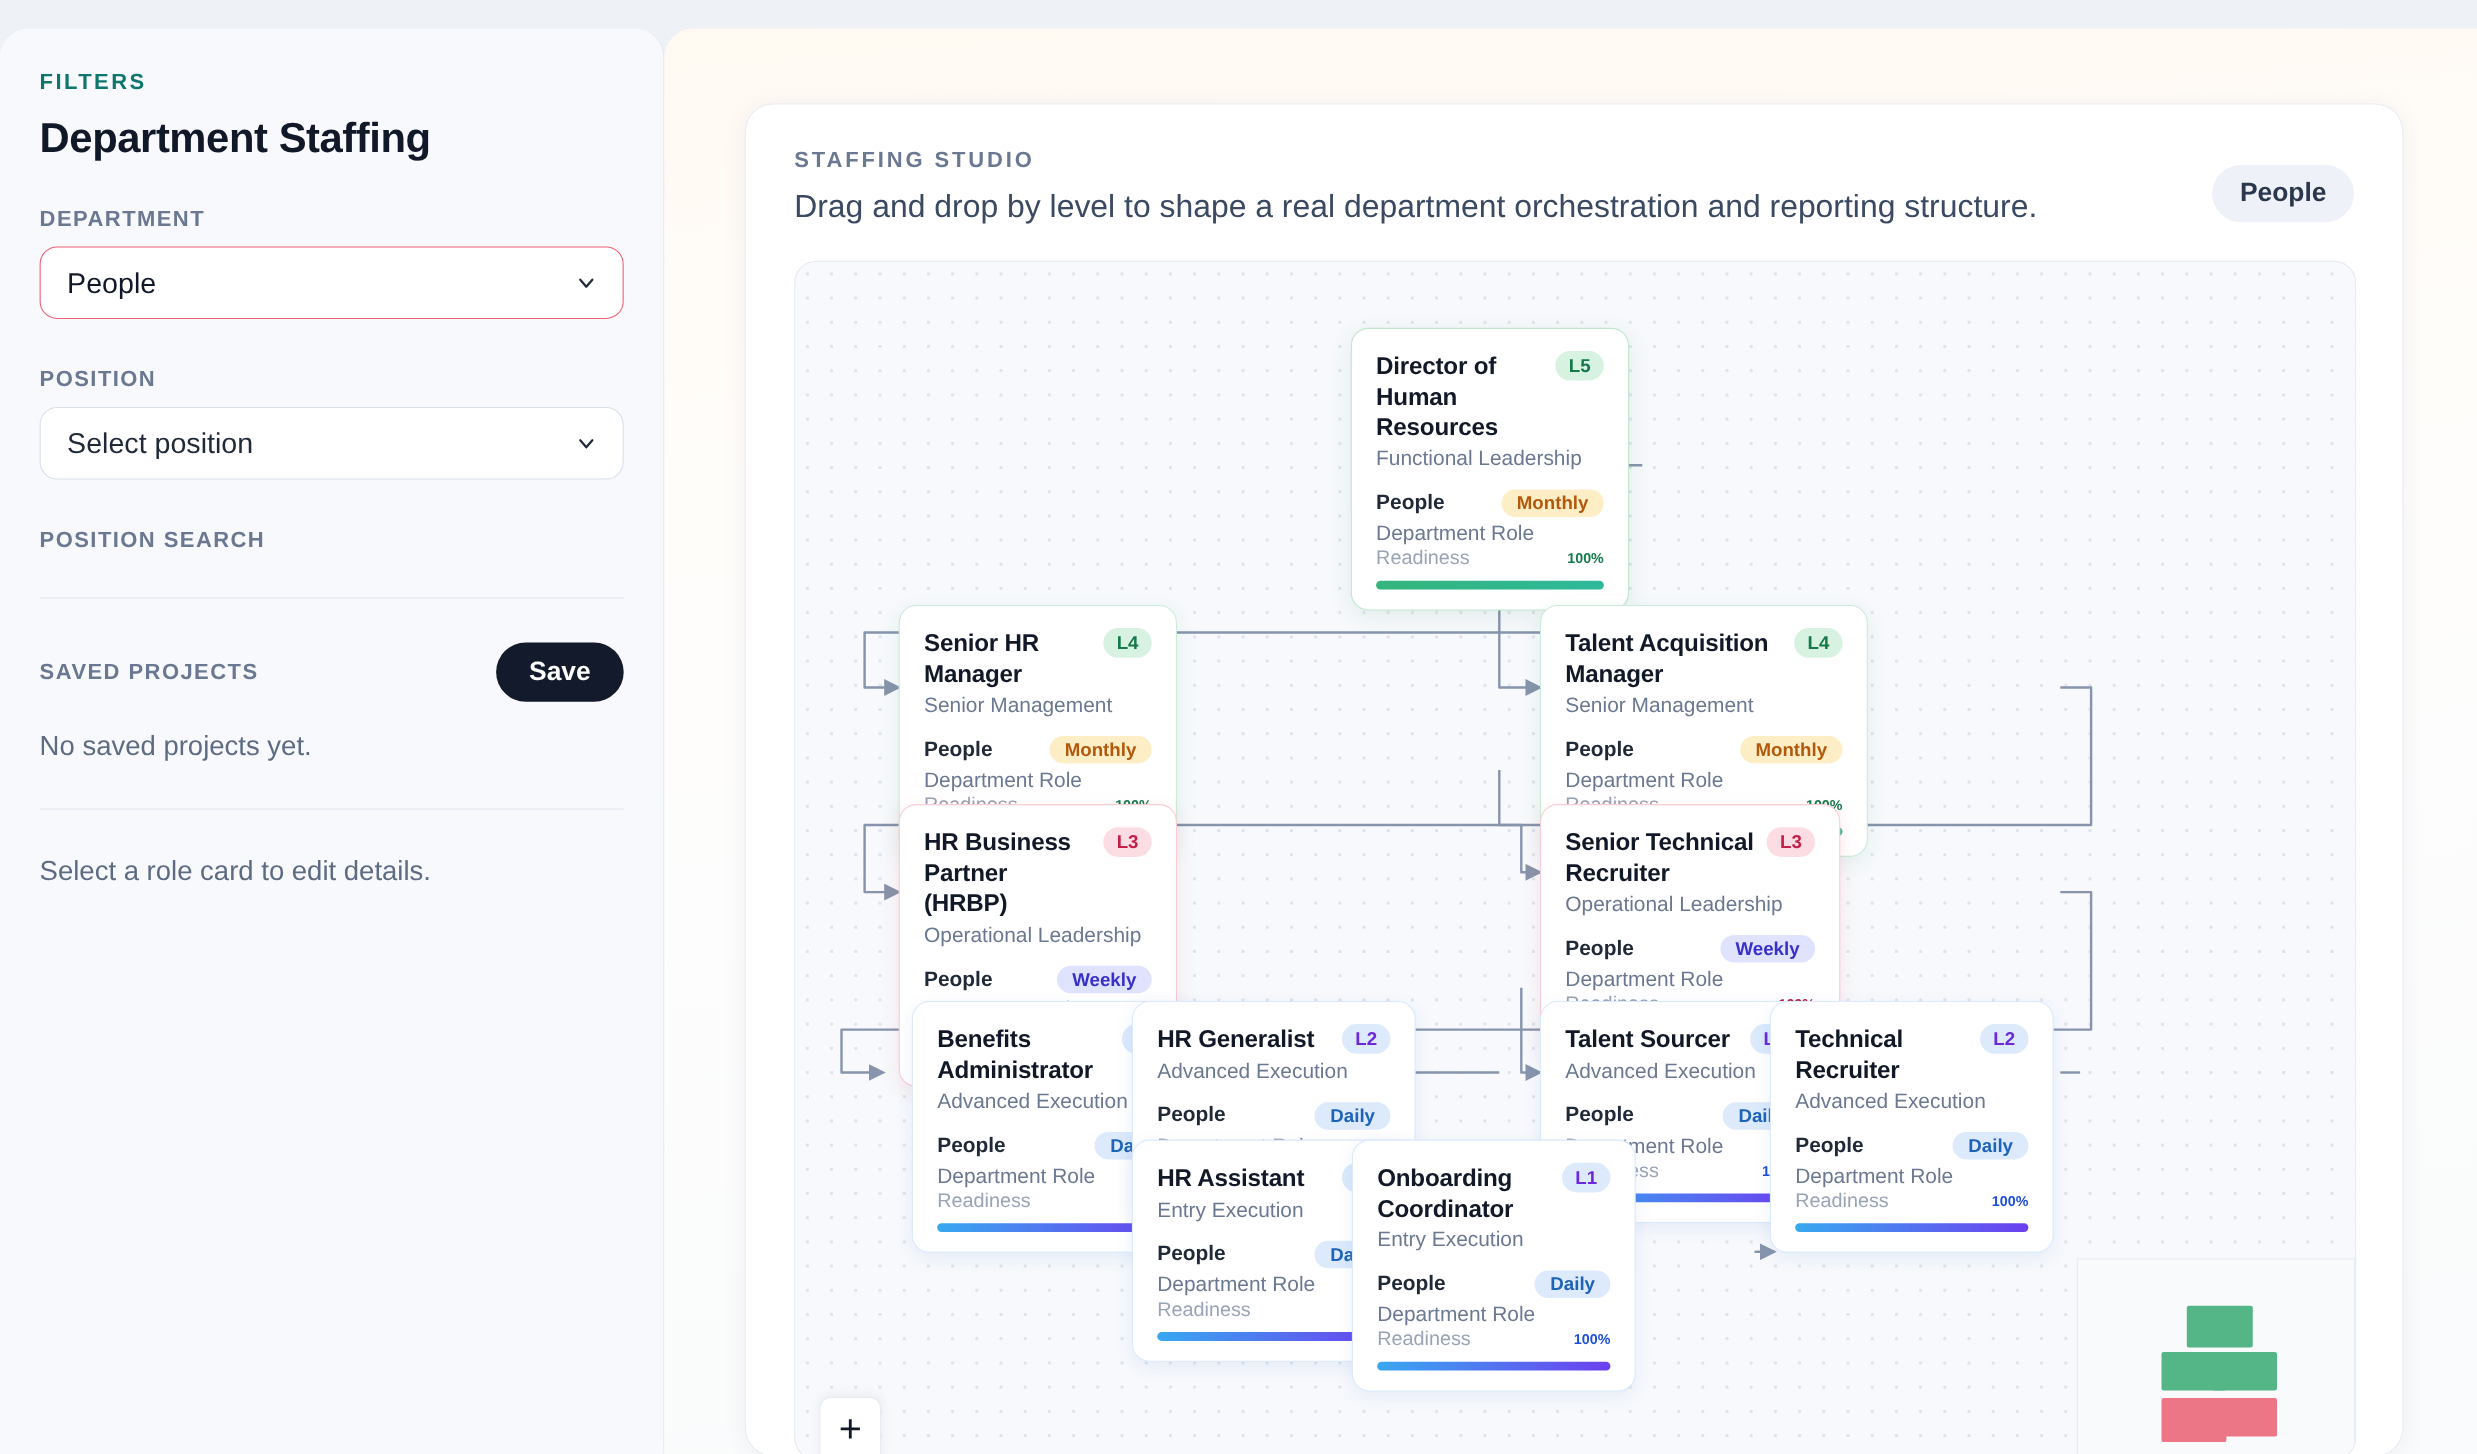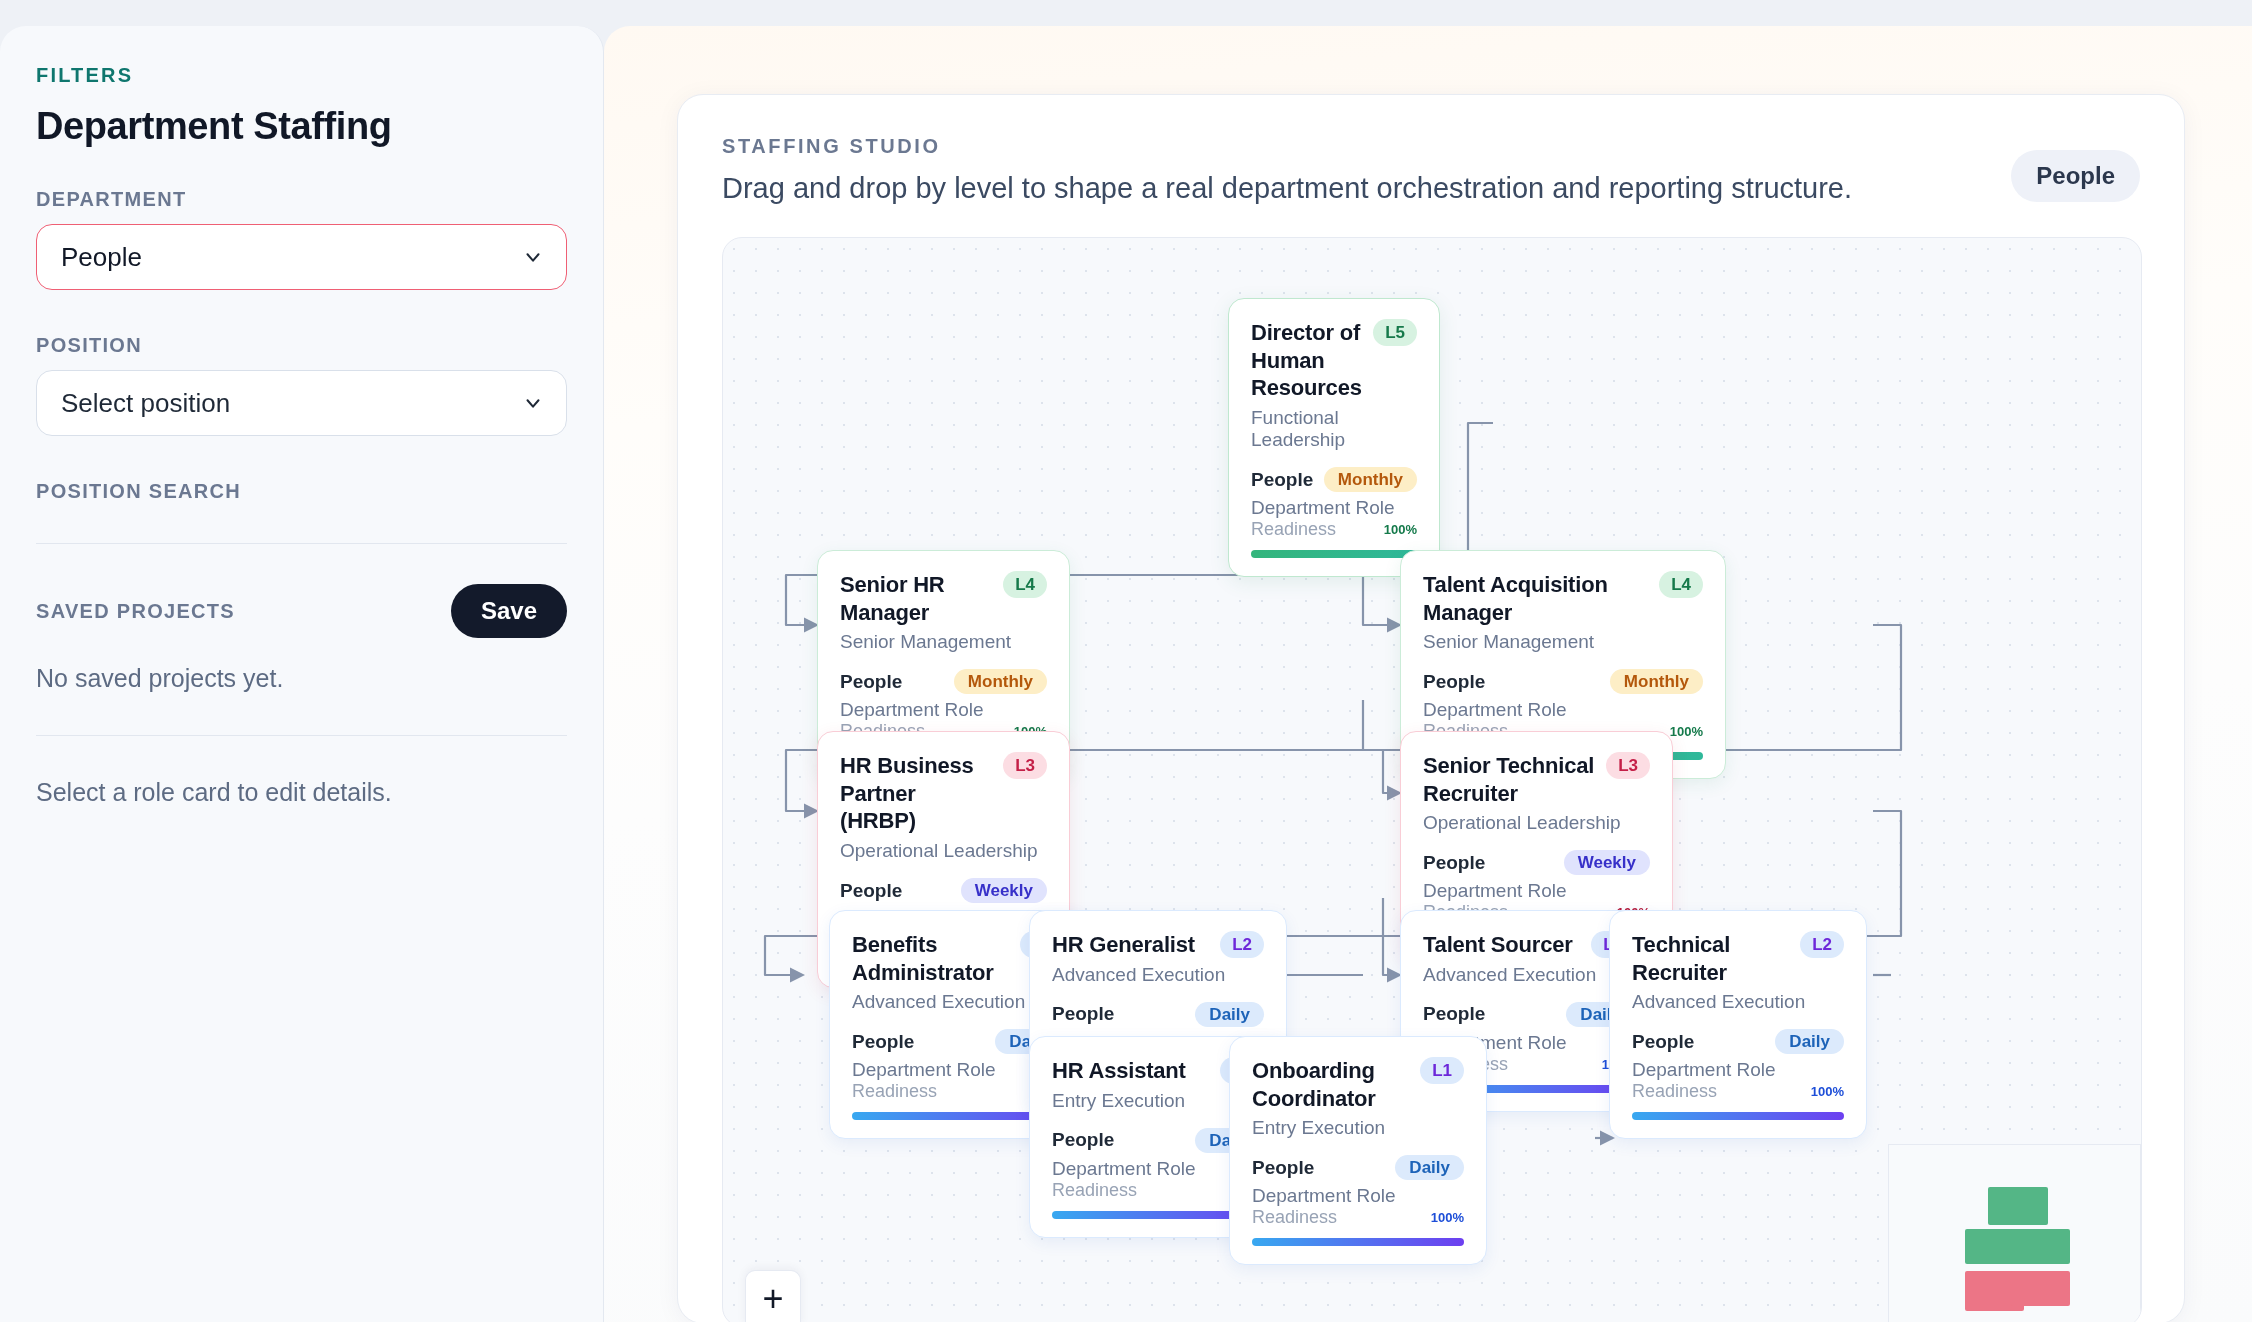--- a/index.html
+++ b/index.html
@@ -324,21 +324,21 @@
 
             <path d="M 1150 737 L 1168 737 L 1168 737"></path>
             <path d="M 1082 737 L 1100 737" marker-end="url(#arrow)"></path>
 
             <path d="M 660 815 L 660 900 L 677 900" marker-end="url(#arrow)"></path>
 
             <path d="M 872 900 L 890 900" marker-end="url(#arrow)"></path>
           </g>
         </svg>
 
-        <div class="node l5" style="left:505px; top:60px; width:212px;">
+        <div class="node l5" style="left:505px; top:60px; width:253px;">
           <div class="node-toprow">
             <div class="node-title" style="max-width:175px;">Director of Human Resources</div>
             <div class="lvl-badge lvl-g">L5</div>
           </div>
           <div class="node-sub">Functional Leadership</div>
           <div class="node-meta">
             <div class="node-dept">People</div>
             <div class="cad cad-monthly">Monthly</div>
           </div>
           <div class="node-role">Department Role</div>
@@ -360,21 +360,21 @@
             <div class="cad cad-monthly">Monthly</div>
           </div>
           <div class="node-role">Department Role</div>
           <div class="readiness-row">
             <div class="readiness-label">Readiness</div>
             <div class="readiness-val rv-g">100%</div>
           </div>
           <div class="bar bar-g"></div>
         </div>
 
-        <div class="node l4" style="left:677px; top:312px; width:326px;">
+        <div class="node l4" style="left:677px; top:312px; width:298px;">
           <div class="node-toprow">
             <div class="node-title">Talent Acquisition Manager</div>
             <div class="lvl-badge lvl-g">L4</div>
           </div>
           <div class="node-sub">Senior Management</div>
           <div class="node-meta">
             <div class="node-dept">People</div>
             <div class="cad cad-monthly">Monthly</div>
           </div>
           <div class="node-role">Department Role</div>

